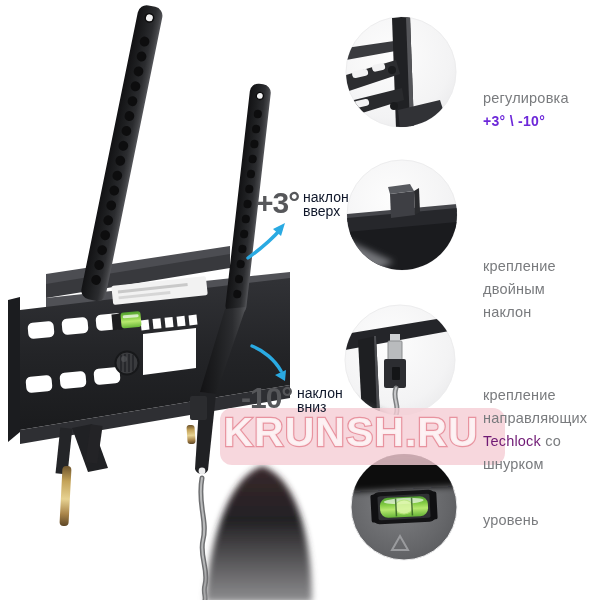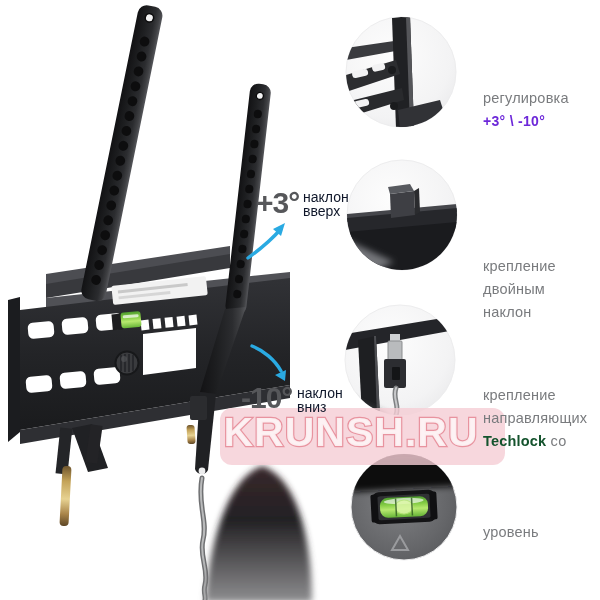--- a/index.html
+++ b/index.html
@@ -2,21 +2,21 @@
 <html><head>
 <meta charset="utf-8">
 <style>
   html,body{margin:0;padding:0;background:#fff;}
   #stage{position:relative;width:600px;height:600px;background:#ffffff;overflow:hidden;
          font-family:"Liberation Sans", sans-serif;}
   #artwork{position:absolute;left:0;top:0;}
   .callout-text{position:absolute;left:483px;font-size:14.5px;line-height:23px;
                 color:#797b7e;letter-spacing:.2px;white-space:nowrap;margin-top:45px;}
   .cyan-line{color:#6d28d9;font-weight:bold;font-size:14px;letter-spacing:.3px;}
-  .bold-word{color:#14532d;font-weight:bold;}
+  .bold-word{color:#701a75;font-weight:normal;}
   .tilt-big{position:absolute;font-size:30px;font-weight:bold;color:#56575a;
             letter-spacing:-1px;white-space:nowrap;}
   .tilt-small{position:absolute;font-size:14px;line-height:14px;color:#0f172a;
               white-space:nowrap;}
 </style>
 </head>
 <body>
 
 <div id="stage">
 
@@ -263,19 +263,20 @@
   <div class="callout-text" style="top:210px;">
     <div>крепление</div>
     <div>двойным</div>
     <div>наклон</div>
   </div>
 
   <div class="callout-text" style="top:339px;">
     <div>крепление</div>
     <div>направляющих</div>
     <div><span class="bold-word">Techlock</span><span> со</span></div>
-  </div>
-
-  <div class="callout-text" style="top:476px;">
+    <div>шнурком</div>
+  </div>
+
+  <div class="callout-text" style="top:464px;">
     <div>уровень</div>
   </div>
 
 </div>
 
 </body></html>

